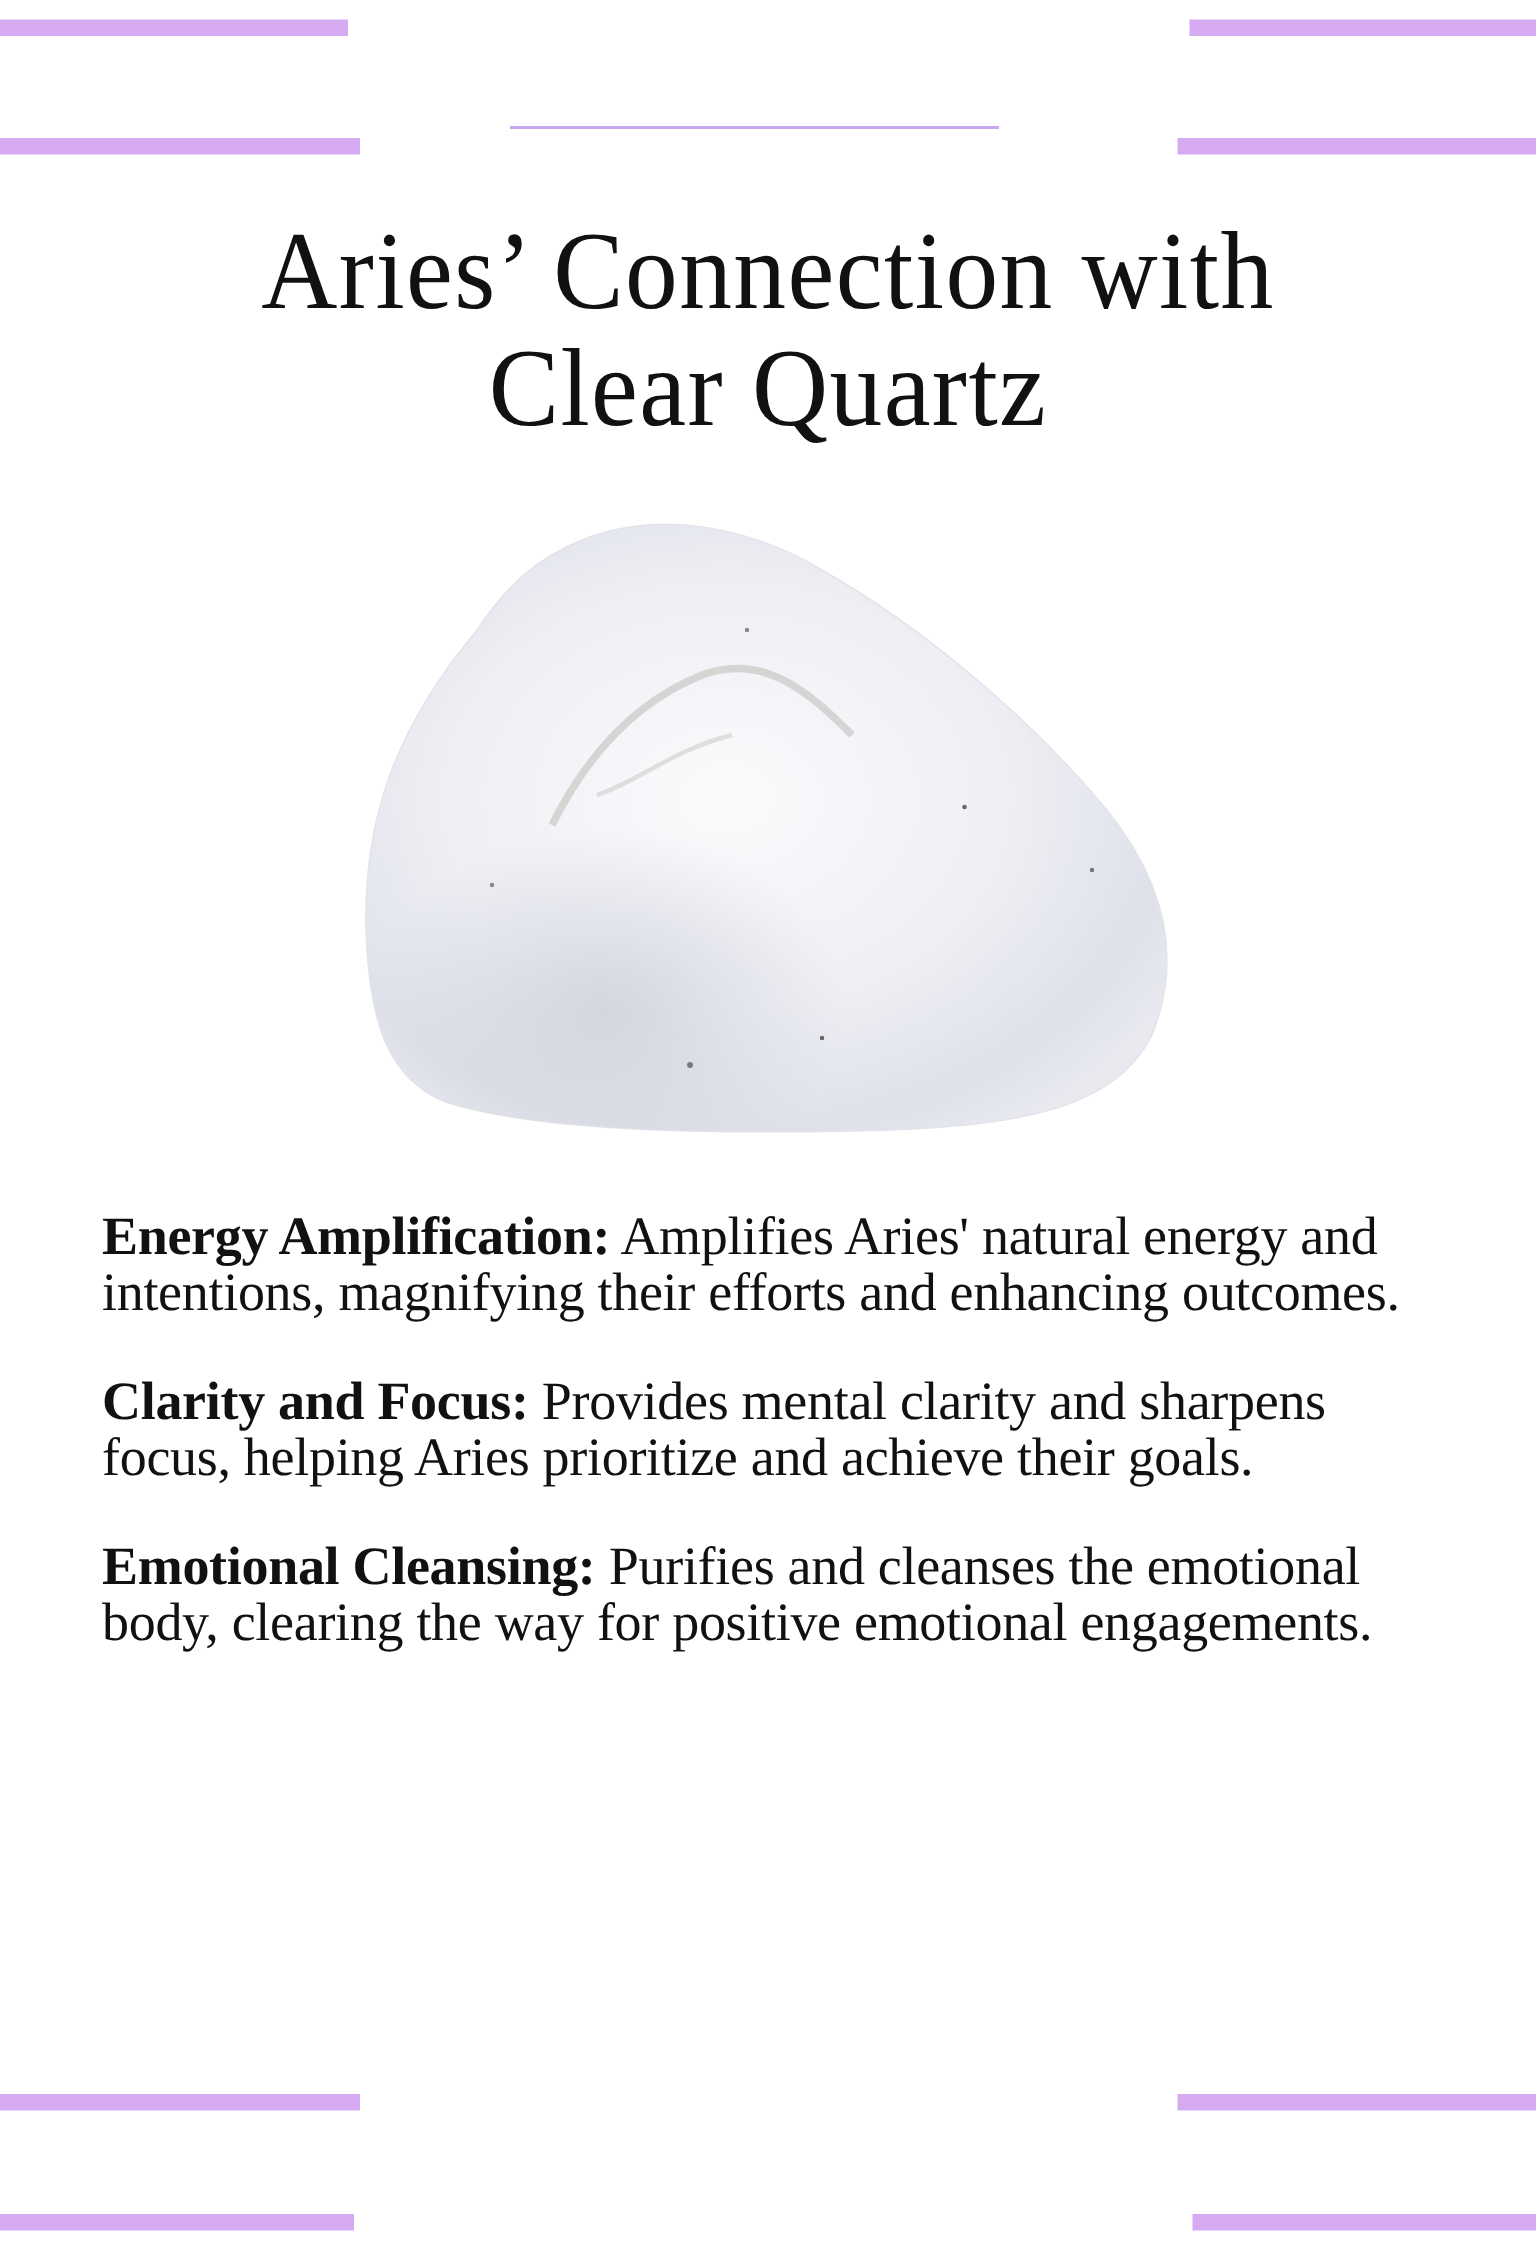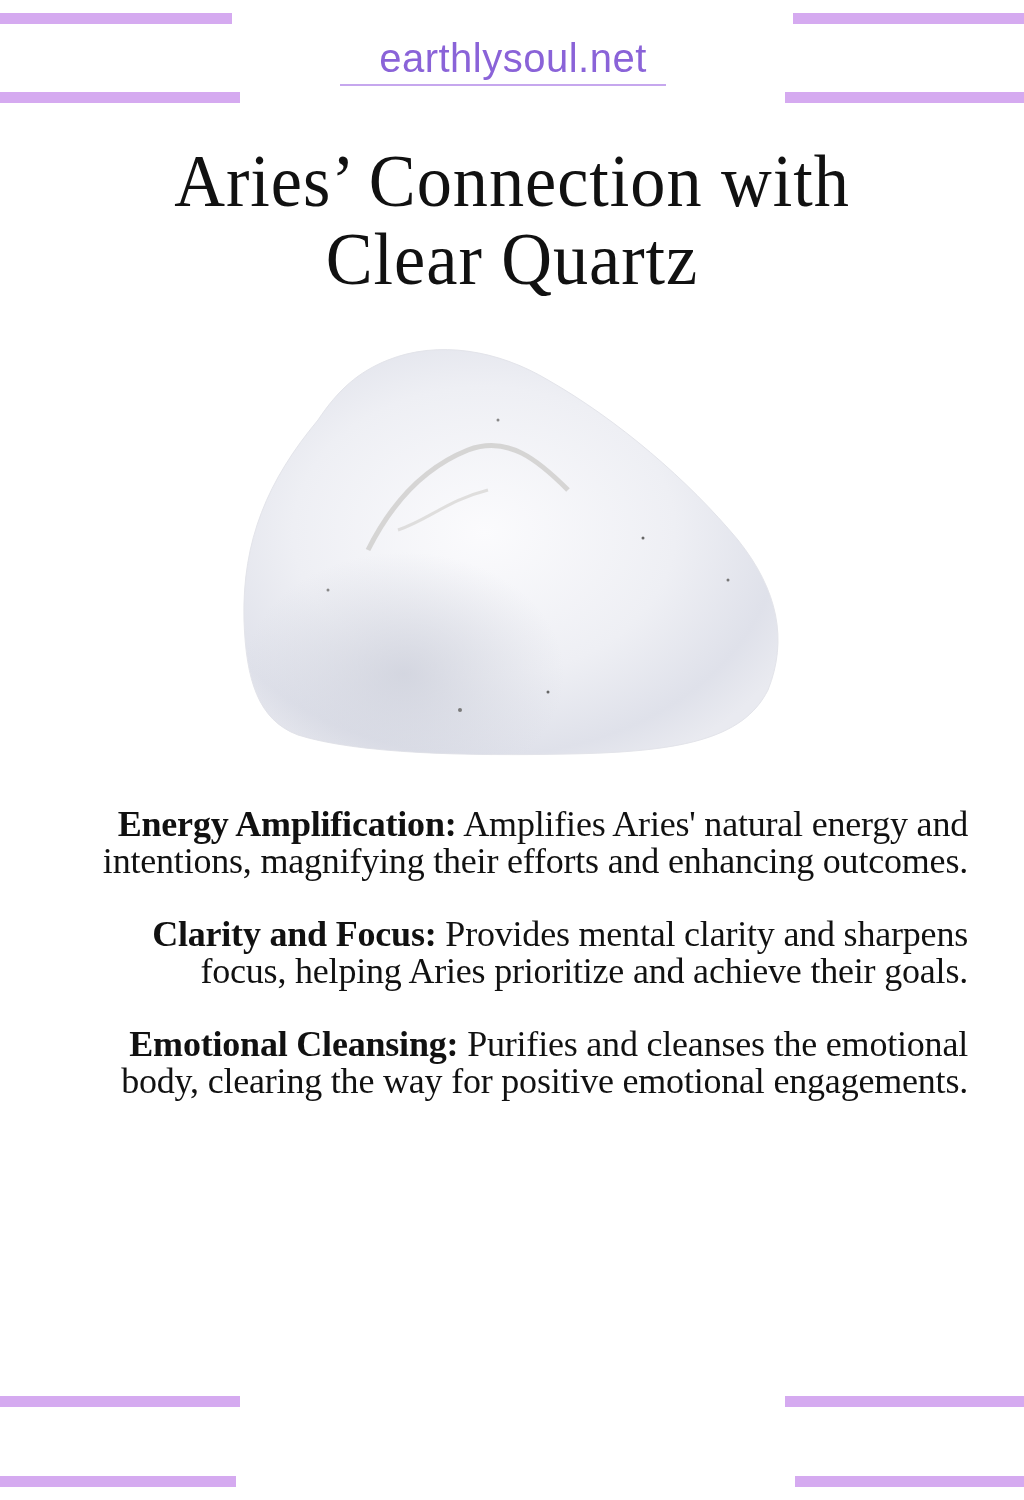--- a/index.html
+++ b/index.html
@@ -6,39 +6,38 @@
   body { width:1024px; height:1500px; background:#ffffff; position:relative; overflow:hidden;
          font-family:"DejaVu Serif", "Liberation Serif", serif; color:#111; }
   .bar { position:absolute; height:11px; background:#d5aaf0; }
   .logo { position:absolute; left:338px; top:36px; width:350px; height:52px; text-align:center; }
   .logo-text { font-family:"Liberation Sans", sans-serif; font-size:40px; color:#8a63d8; letter-spacing:0.5px; line-height:44px; white-space:nowrap; }
   .logo-underline { position:absolute; left:2px; right:22px; top:48px; height:2px; background:#c6a7ee; }
   .title { position:absolute; left:0; width:1024px; top:142px; text-align:center;
            font-family:"Liberation Serif", serif; font-size:74px; line-height:78px; font-weight:normal;
            letter-spacing:1px; transform:scaleX(0.95); transform-origin:center; }
   .stone { position:absolute; left:238px; top:340px; width:550px; height:420px; }
-  .items { position:absolute; left:68px; top:806px; width:900px;text-align:right; }
+  .items { position:absolute; left:68px; top:806px; width:900px; }
   .item { font-family:"Liberation Serif", serif; font-size:36px; line-height:36.5px; margin-bottom:37px; letter-spacing:-0.2px; }
   .item b { font-weight:bold; }
 </style>
 </head>
 <body>
 
 <div class="bar" style="left:0;top:13px;width:232px;"></div>
 <div class="bar" style="left:793px;top:13px;width:231px;"></div>
 <div class="bar" style="left:0;top:92px;width:240px;"></div>
 <div class="bar" style="left:785px;top:92px;width:239px;"></div>
 
 <div class="bar" style="left:0;top:1396px;width:240px;"></div>
 <div class="bar" style="left:785px;top:1396px;width:239px;"></div>
 <div class="bar" style="left:0;top:1476px;width:236px;"></div>
 <div class="bar" style="left:795px;top:1476px;width:229px;"></div>
 
 <div class="logo">
-  <div class="logo-text">earthlysoul.net</div>
   <div class="logo-underline"></div>
 </div>
 
 <h1 class="title" style="margin:0;">
   <span>Aries’ Connection with</span><br>
   <span>Clear Quartz</span>
 </h1>
 
 <div class="stone">
   <svg width="550" height="420" viewBox="0 0 550 420">

